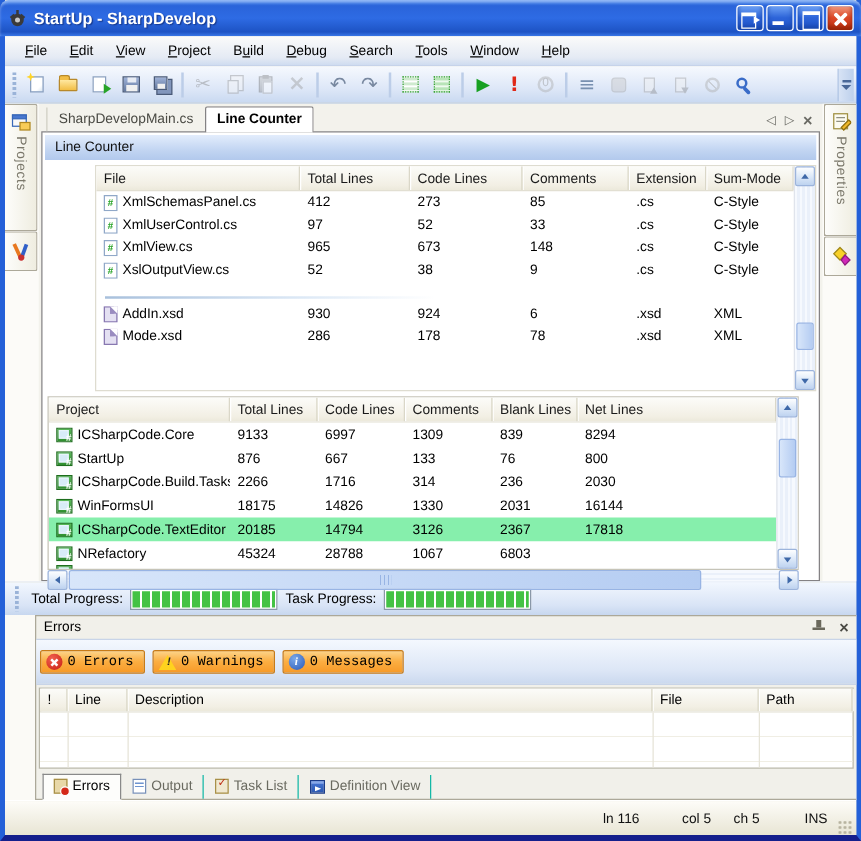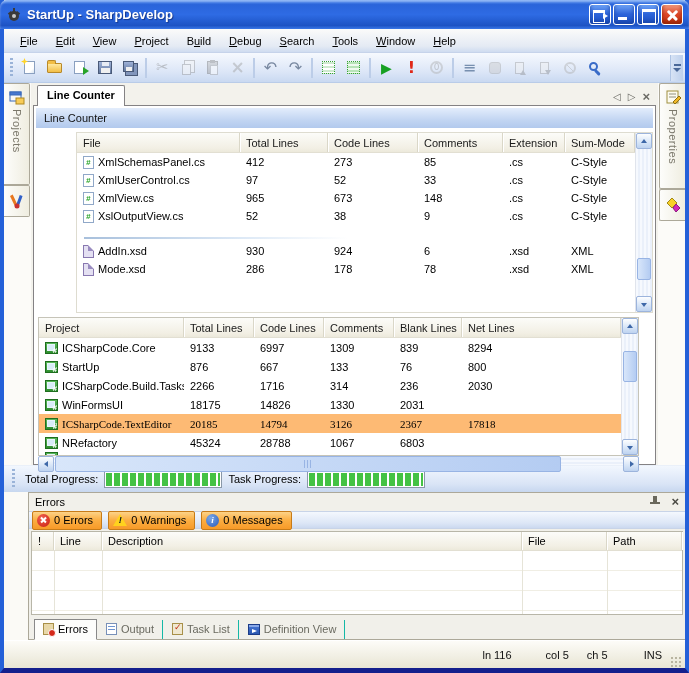--- a/index.html
+++ b/index.html
@@ -98,21 +98,21 @@
   .lc-body{flex:1;display:flex;flex-direction:column;padding:2px 2px 0;min-height:0;}
 
   .t1-wrap{margin-left:40px;height:181px;flex:none;display:flex;border:1px solid #DEDCD0;}
   .t1{flex:1;display:flex;flex-direction:column;overflow:hidden;}
   .thead{display:grid;height:20px;flex:none;background:linear-gradient(180deg,#FCFCF9,#F2EFE4 80%,#ECE9DB);border-bottom:1px solid #E2DFD2;}
   .thead .hc{padding:4px 6px 0;border-right:1px solid #DAD7C8;box-shadow:1px 0 0 #fff;white-space:nowrap;overflow:hidden;color:#1A1A1A;}
   .t1 .thead,.t1 .t-row{grid-template-columns:163px 88px 90px 85px 62px 1fr;}
   .t-row{display:grid;height:18px;align-items:center;flex:none;}
   .t-row>span{padding:0 6px;white-space:nowrap;overflow:hidden;}
   .t-row .c-file{display:flex;align-items:center;gap:4px;}
-  .t-row[data-selected]{background:#fdba74;font-family:Liberation Serif, serif;}
+  .t-row[data-selected]{background:#86efac;}
   .cs-ico{width:11px;height:13px;flex:none;background:#fff;border:1px solid #90A8C8;position:relative;}
   .cs-ico::after{content:"#";position:absolute;left:2px;top:1px;font-size:8px;font-weight:bold;color:#28A428;}
   .xsd-ico{width:11px;height:13px;flex:none;background:#E4E0F2;border:1px solid #8878B0;position:relative;}
   .xsd-ico::after{content:"";position:absolute;right:-1px;top:-1px;border:3px solid;border-color:#fff #fff #9A8CC0 #9A8CC0;}
   .proj-ico{width:13px;height:12px;flex:none;background:linear-gradient(180deg,#58B858,#2E8E2E);border:1px solid #1E6E1E;position:relative;}
   .proj-ico::before{content:"";position:absolute;left:1px;top:1px;width:6px;height:5px;background:#D8ECF8;border:1px solid #E8F4FC;}
   .proj-ico::after{content:"#";position:absolute;right:0;bottom:-2px;color:#fff;font-size:8px;font-weight:bold;}
   .group-row{margin:9px 0 3px;padding-left:7px;flex:none;}
   .group-title{font-weight:bold;color:#000;}
   .group-rule{height:2px;width:48%;margin-top:3px;background:linear-gradient(90deg,#A8C0DC,#DDE9F6 60%,rgba(255,255,255,0));}
@@ -154,22 +154,22 @@
   
   .errors-row{height:148px;flex:none;display:flex;background:#FBFAF6;}
   .e-gutter{width:24px;flex:none;}
   .errors-panel{flex:1;border:1px solid #ACA899;border-right:none;background:#F1F0EA;display:flex;flex-direction:column;min-width:0;}
   .ep-title{height:18px;flex:none;display:flex;align-items:center;padding:0 6px;color:#000;}
   .ep-title .t{flex:1;}
   .pin-ico{width:11px;height:12px;position:relative;margin-right:10px;}
   .pin-ico::before{content:"";position:absolute;left:3px;top:0;width:4px;height:6px;background:#6A685C;}
   .pin-ico::after{content:"";position:absolute;left:0;top:6px;width:10px;height:2px;background:#6A685C;box-shadow:4px 2px 0 -1px #6A685C,4px 4px 0 -1px #6A685C;}
   .ep-x{font-size:13px;font-weight:bold;color:#4A4A44;line-height:10px;}
-  .ep-toolbar{height:18px;flex:none;display:flex;align-items:center;gap:6px;padding:0 3px;
-    background:linear-gradient(180deg,#F4F8FE,#DCE6F6 70%,#CBD9EF);border-top:1px solid #C8D4E8;border-bottom:1px solid #C8D4E8;}
+  .ep-toolbar{height:37px;flex:none;display:flex;align-items:center;gap:6px;padding:0 3px;
+    background:linear-gradient(180deg,#F4F8FE,#DCE6F6 70%,#CBD9EF);border-top:1px solid #C8D4E8;border-bottom:1px solid #C8D4E8;font-family:Liberation Mono, monospace;}
   .ep-btn{display:flex;align-items:center;gap:4px;height:19px;padding:0 8px 0 4px;color:#000;
     background:linear-gradient(180deg,#FDD388,#FBAE42 48%,#F79A28);border:1px solid #C77B18;border-radius:2px;}
   .ic-err{width:13px;height:13px;border-radius:50%;background:radial-gradient(circle at 35% 30%,#F06050,#C81E10);position:relative;flex:none;}
   .ic-err::before,.ic-err::after{content:"";position:absolute;left:3px;top:5.6px;width:7px;height:1.8px;background:#fff;}
   .ic-err::before{transform:rotate(45deg);} .ic-err::after{transform:rotate(-45deg);}
   .ic-warn{width:0;height:0;border-left:7px solid transparent;border-right:7px solid transparent;border-bottom:12px solid #FFD21E;position:relative;flex:none;}
   .ic-warn::after{content:"!";position:absolute;left:-1.5px;top:1px;font-size:9px;font-weight:bold;color:#222;}
   .ic-msg{width:13px;height:13px;border-radius:50%;background:radial-gradient(circle at 35% 30%,#7AA8E8,#2858B8);position:relative;flex:none;}
   .ic-msg::after{content:"i";position:absolute;left:5px;top:1px;color:#fff;font-size:9px;font-weight:bold;font-family:"Liberation Serif",serif;}
   .ep-grid{flex:1;margin:2px;border:1px solid #B8B6A8;background:#fff;display:flex;flex-direction:column;min-height:0;}
@@ -433,20 +433,21 @@
           <rect x="9" y="2" width="3" height="11" fill="#3060C8" transform="rotate(20 10 7)"></rect>
           <circle cx="8" cy="13" r="2.5" fill="#C83030"></circle>
         </svg>
       </div>
     </div>
 
     <div class="center">
       <div class="tabstrip">
         <span style="display:flex;align-items:flex-end;height:100%;">
 
+            <span class="dtab">SharpDevelopMain.cs</span>
 
             <span class="dtab" data-active="true">Line Counter</span>
           </span>
         <span class="ts-btns">
           <span class="glyph">◁</span>
           <span class="glyph">▷</span>
           <span class="ts-x">×</span>
         </span>
       </div>
 
@@ -605,20 +606,21 @@
 
                   <div class="t-row">
                     <span class="c-file">
                       <i class="proj-ico"></i>
                       <span>WinFormsUI</span>
                     </span>
                     <span>18175</span>
                     <span>14826</span>
                     <span>1330</span>
                     <span>2031</span>
+                    <span>16144</span>
                   </div>
 
                   <div class="t-row" data-selected="true">
                     <span class="c-file">
                       <i class="proj-ico"></i>
                       <span>ICSharpCode.TextEditor</span>
                     </span>
                     <span>20185</span>
                     <span>14794</span>
                     <span>3126</span>

